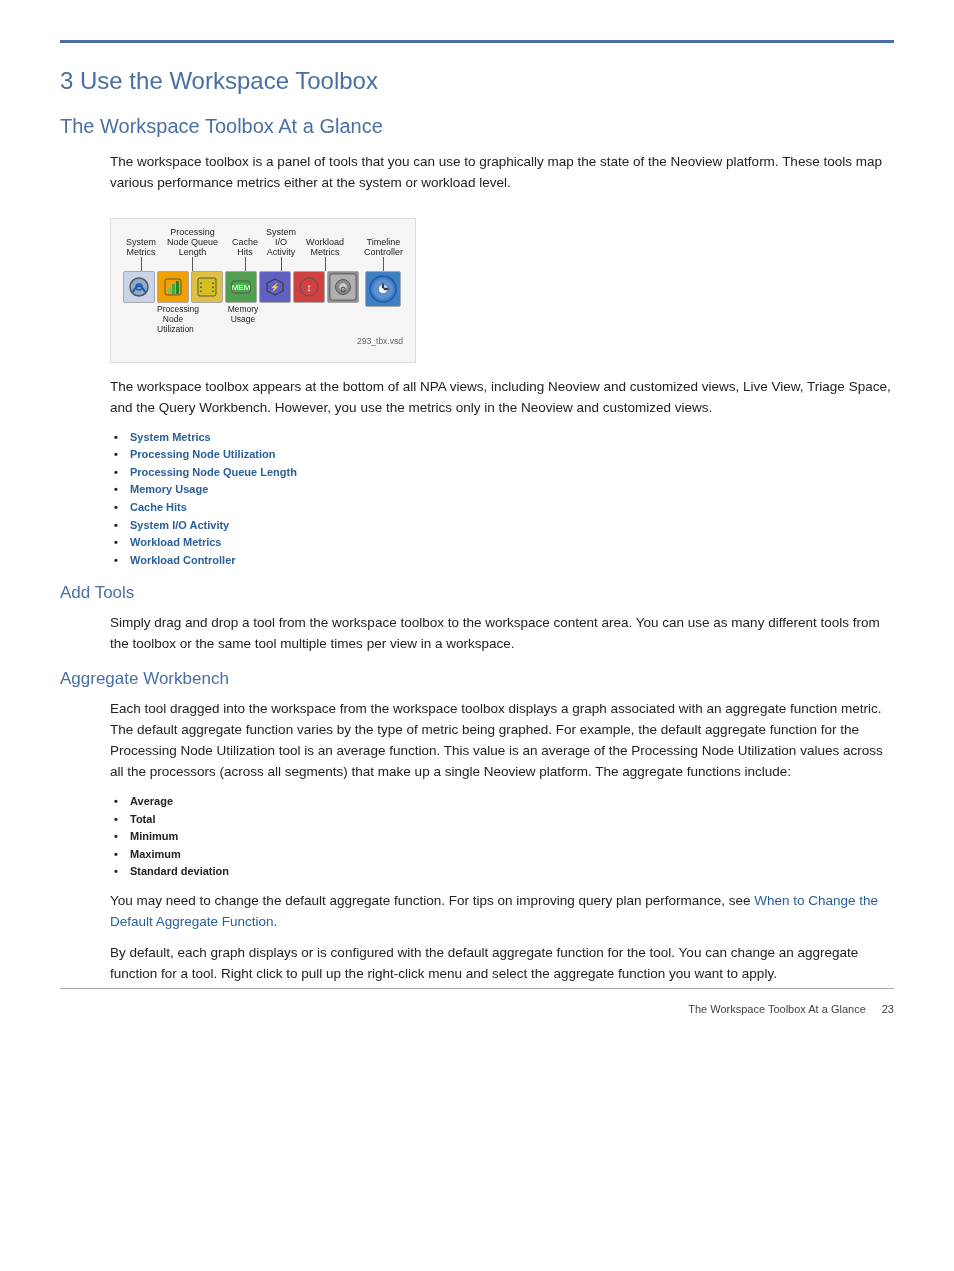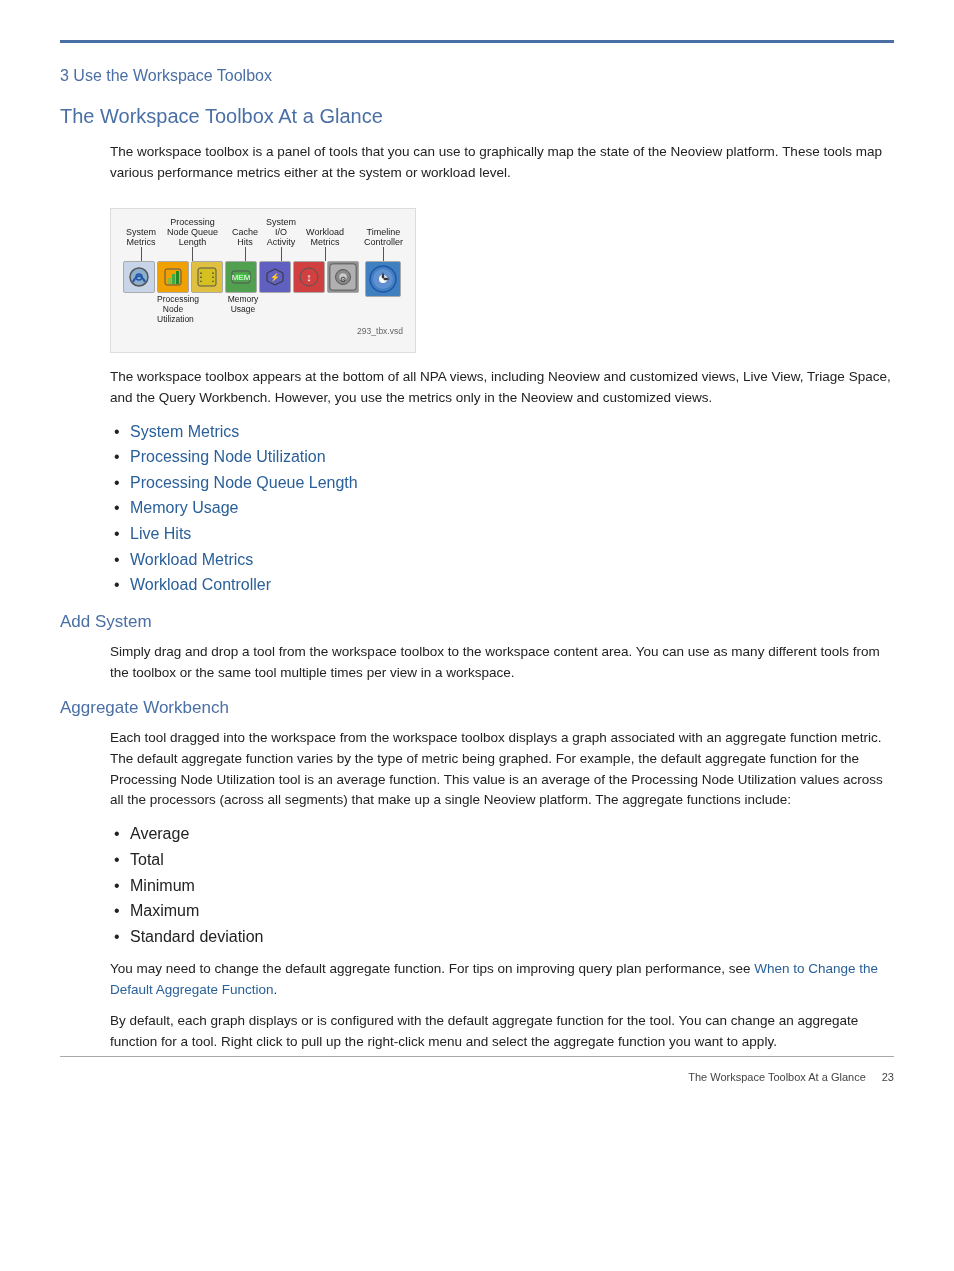--- a/index.html
+++ b/index.html
@@ -18,21 +18,21 @@
     .page {
       padding: 40px 60px 40px 60px;
       position: relative;
     }
     .top-border {
       border-top: 3px solid #4a6fa5;
       margin-bottom: 24px;
     }
     .chapter-title {
       font-family: Arial, sans-serif;
-      font-size: 16px;
+      font-size: 24px;
       font-weight: 300;
       color: #4a6fa5;
       margin-bottom: 20px;
       border-bottom: none;
     }
     .section-title {
       font-family: Arial, sans-serif;
       font-size: 20px;
       font-weight: 400;
       color: #4a6fa5;
@@ -57,25 +57,26 @@
       color: #222;
       margin-bottom: 10px;
     }
     .bullet-list {
       margin: 6px 0 10px 0;
       padding-left: 0;
       list-style: none;
     }
     .bullet-list li {
       font-family: Arial, sans-serif;
-      font-size: 16px;
+      font-size: 11px;
       line-height: 1.6;
       color: #222;
       padding-left: 20px;
       position: relative;
+      font-weight: bold;
     }
     .bullet-list li::before {
       content: "•";
       position: absolute;
       left: 4px;
       color: #222;
     }
     .bullet-list li a, .para a {
       color: #2a6099;
       text-decoration: none;
@@ -278,27 +279,28 @@
       <div class="toolbox-filename">293_tbx.vsd</div>
     </div>
 
     <p class="para">The workspace toolbox appears at the bottom of all NPA views, including Neoview and customized views, Live View, Triage Space, and the Query Workbench. However, you use the metrics only in the Neoview and customized views.</p>
 
     <ul class="bullet-list">
       <li><a>System Metrics</a></li>
       <li><a>Processing Node Utilization</a></li>
       <li><a>Processing Node Queue Length</a></li>
       <li><a>Memory Usage</a></li>
-      <li><a>Live Hits</a></li>
+      <li><a>Cache Hits</a></li>
+      <li><a>System I/O Activity</a></li>
       <li><a>Workload Metrics</a></li>
       <li><a>Workload Controller</a></li>
     </ul>
   </div>
 
-  <h2 class="subsection-title">Add System</h2>
+  <h2 class="subsection-title">Add Tools</h2>
   <div class="content-block">
     <p class="para">Simply drag and drop a tool from the workspace toolbox to the workspace content area. You can use as many different tools from the toolbox or the same tool multiple times per view in a workspace.</p>
   </div>
 
   <h2 class="subsection-title">Aggregate Workbench</h2>
   <div class="content-block">
     <p class="para">Each tool dragged into the workspace from the workspace toolbox displays a graph associated with an aggregate function metric. The default aggregate function varies by the type of metric being graphed. For example, the default aggregate function for the Processing Node Utilization tool is an average function. This value is an average of the Processing Node Utilization values across all the processors (across all segments) that make up a single Neoview platform. The aggregate functions include:</p>
 
     <ul class="bullet-list">
       <li><span>Average</span></li>

